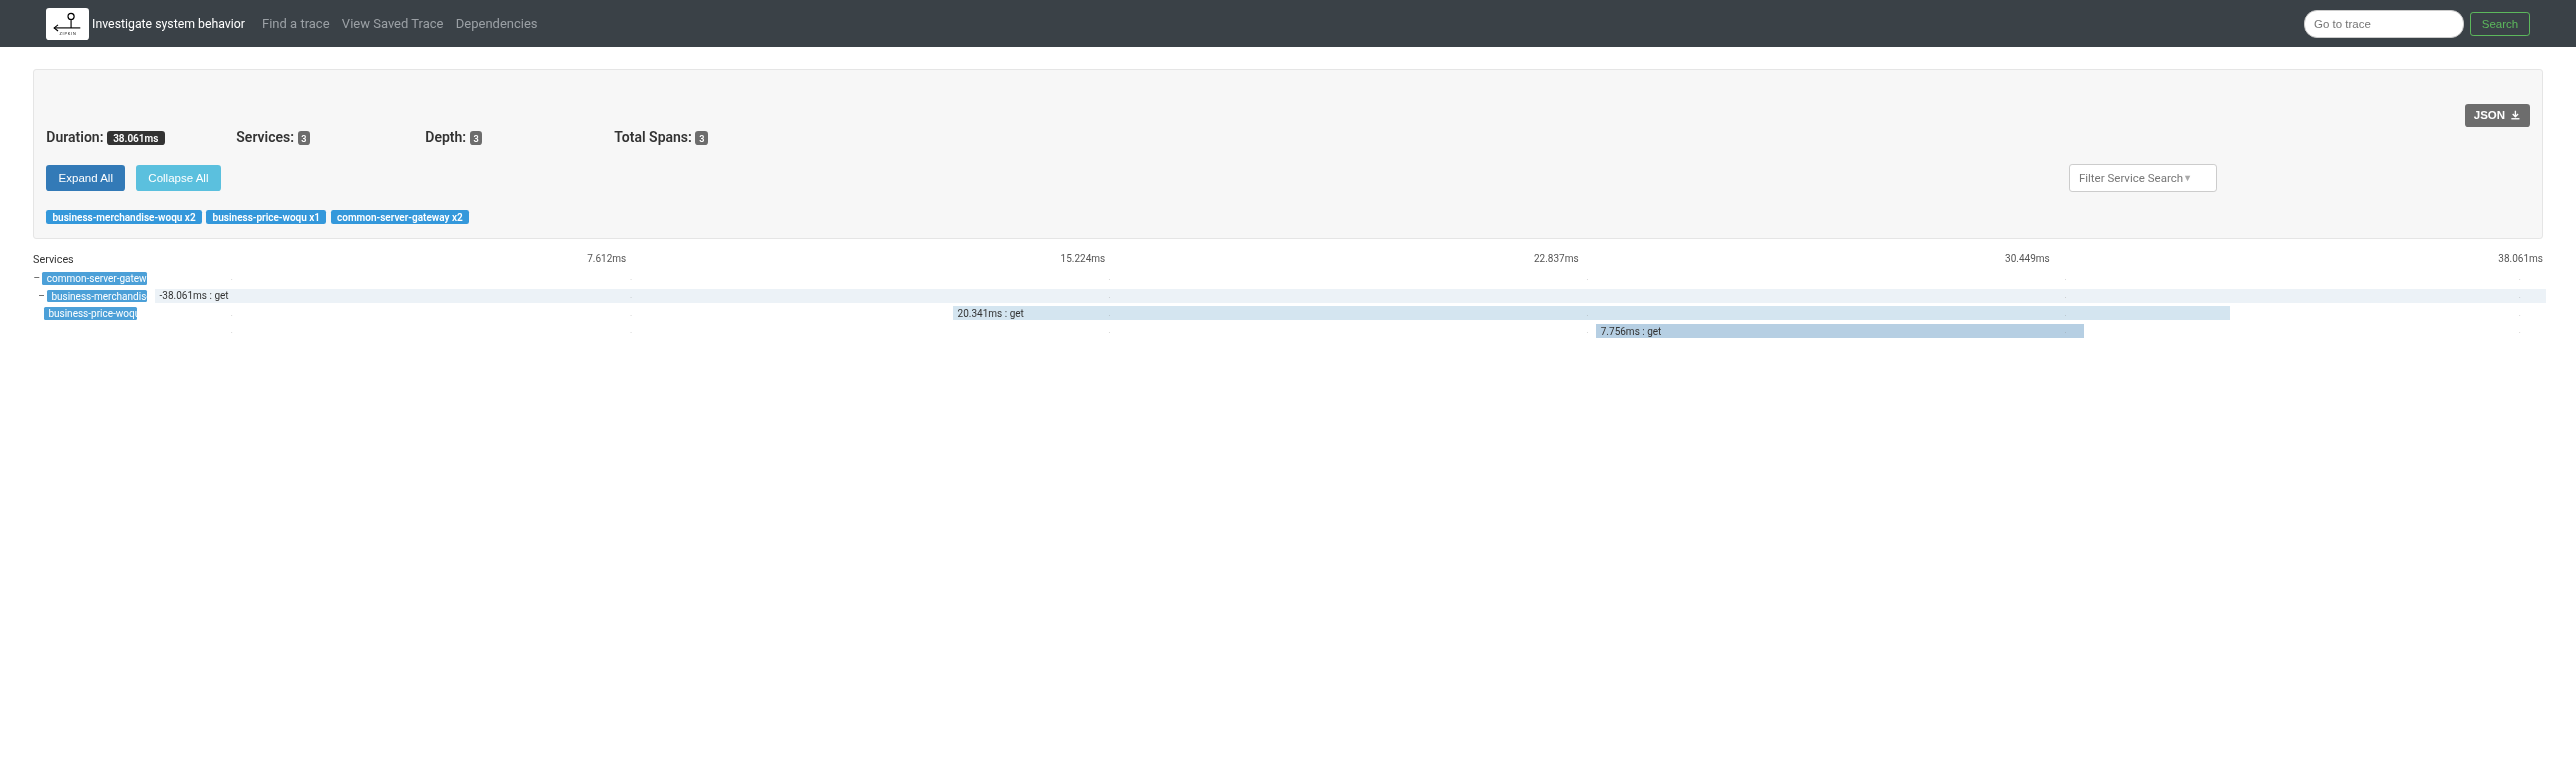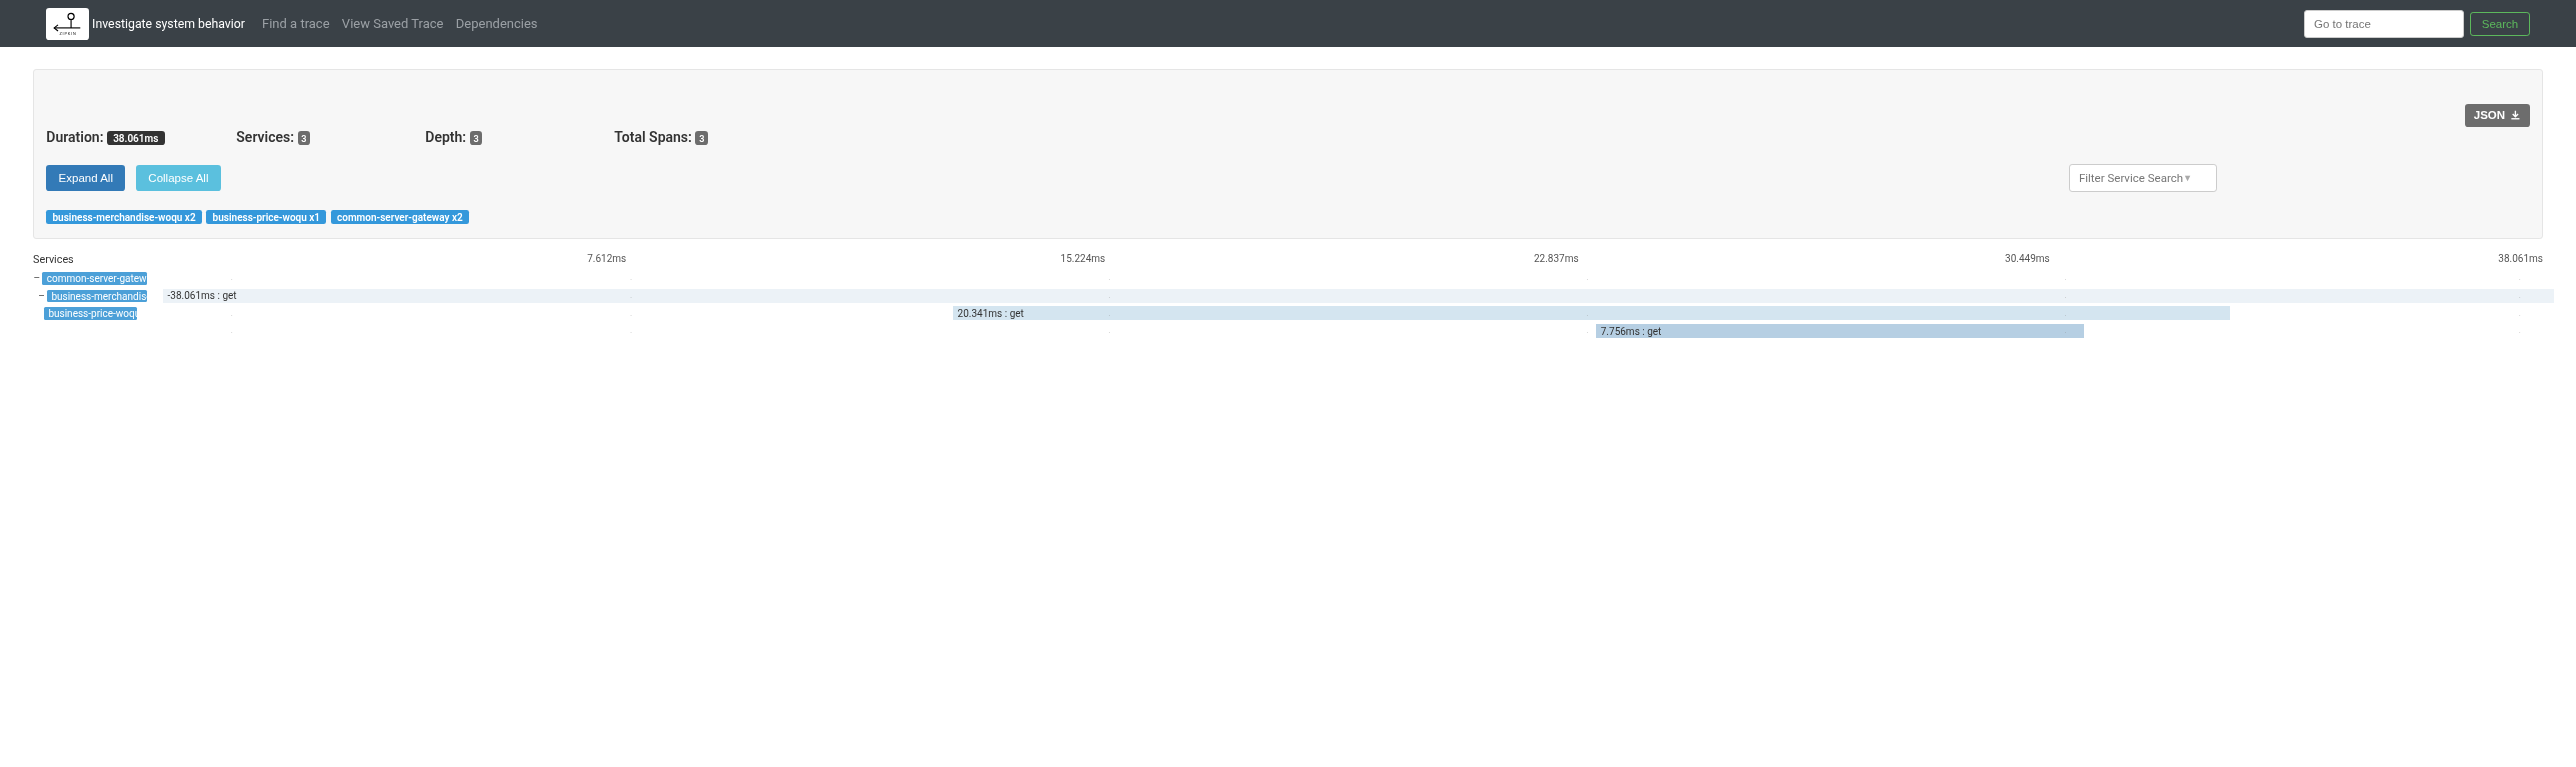--- a/index.html
+++ b/index.html
@@ -3,21 +3,21 @@
 <meta charset="utf-8">
 <style>
 * { box-sizing: border-box; margin: 0; padding: 0; }
 body { font-family: -apple-system, BlinkMacSystemFont, "Segoe UI", Roboto, Helvetica, Arial, sans-serif; font-size: 10.8px; color: #333; }
 
 .navbar { background: #3a4147; height: 47px; display: flex; align-items: center; padding: 0 46px; }
 .logo { width: 43px; height: 32px; background: #fff; border-radius: 3.1px; display: flex; align-items: center; justify-content: center; margin-right: 3.1px; }
 .brand-tagline { color: #ffffff; font-size: 12.3px; margin-right: 17px; }
 .nav-link { color: #9ba0a5; font-size: 13px; margin-right: 12.3px; text-decoration: none; cursor: pointer; }
 .nav-right { margin-left: auto; display: flex; align-items: center; gap: 6.2px; }
-.goto-input { width: 160px; height: 28px; border: 0.8px solid #ccc; border-radius: 3px; padding: 0 9.2px; font-size: 11.5px; background: #fff; }
+.goto-input { width: 160px; height: 28px; border: 0.8px solid #ccc; border-radius: 13px; padding: 0 9.2px; font-size: 11.5px; background: #fff; }
 .search-btn { height: 24px; border: 0.8px solid #5cb85c; background: transparent; color: #5cb85c; border-radius: 3.1px; padding: 0 10.8px; font-size: 11.5px; cursor: pointer; }
 
 .container { padding: 22px 33px; }
 .trace-summary { background: #f7f7f7; border: 0.8px solid #e5e5e5; border-radius: 3.1px; padding: 15.4px 12.3px 14px 12.3px; }
 .summary-row { display: flex; align-items: center; }
 .summary-item { font-size: 14px; font-weight: 600; margin-top: 44px; }
 .s-duration { flex: 0 0 190px; }
 .s-services { flex: 0 0 189px; }
 .s-depth { flex: 0 0 189px; }
 .s-spans { flex: 1; }
@@ -150,21 +150,21 @@
         <span class="dot" style="left:99%">.</span>
       </div>
     </div>
 
     <div class="span-row">
       <div class="span-label-area">
         <span class="collapse-icon" style="margin-left:4.6px">−</span>
         <span class="span-label sl1">business-merchandise-woqu</span>
       </div>
       <div class="span-timeline-area">
-        <div class="bar bar1" style="left:11px; width:100%">-38.061ms : get</div>
+        <div class="bar bar1" style="left:3px; width:100%">-38.061ms : get</div>
         <span class="dot" style="left:20%">.</span>
         <span class="dot" style="left:40%">.</span>
         <span class="dot" style="left:80%">.</span>
         <span class="dot" style="left:99%">.</span>
       </div>
     </div>
 
     <div class="span-row">
       <div class="span-label-area">
         <span class="span-label sl2">business-price-woqu</span>

